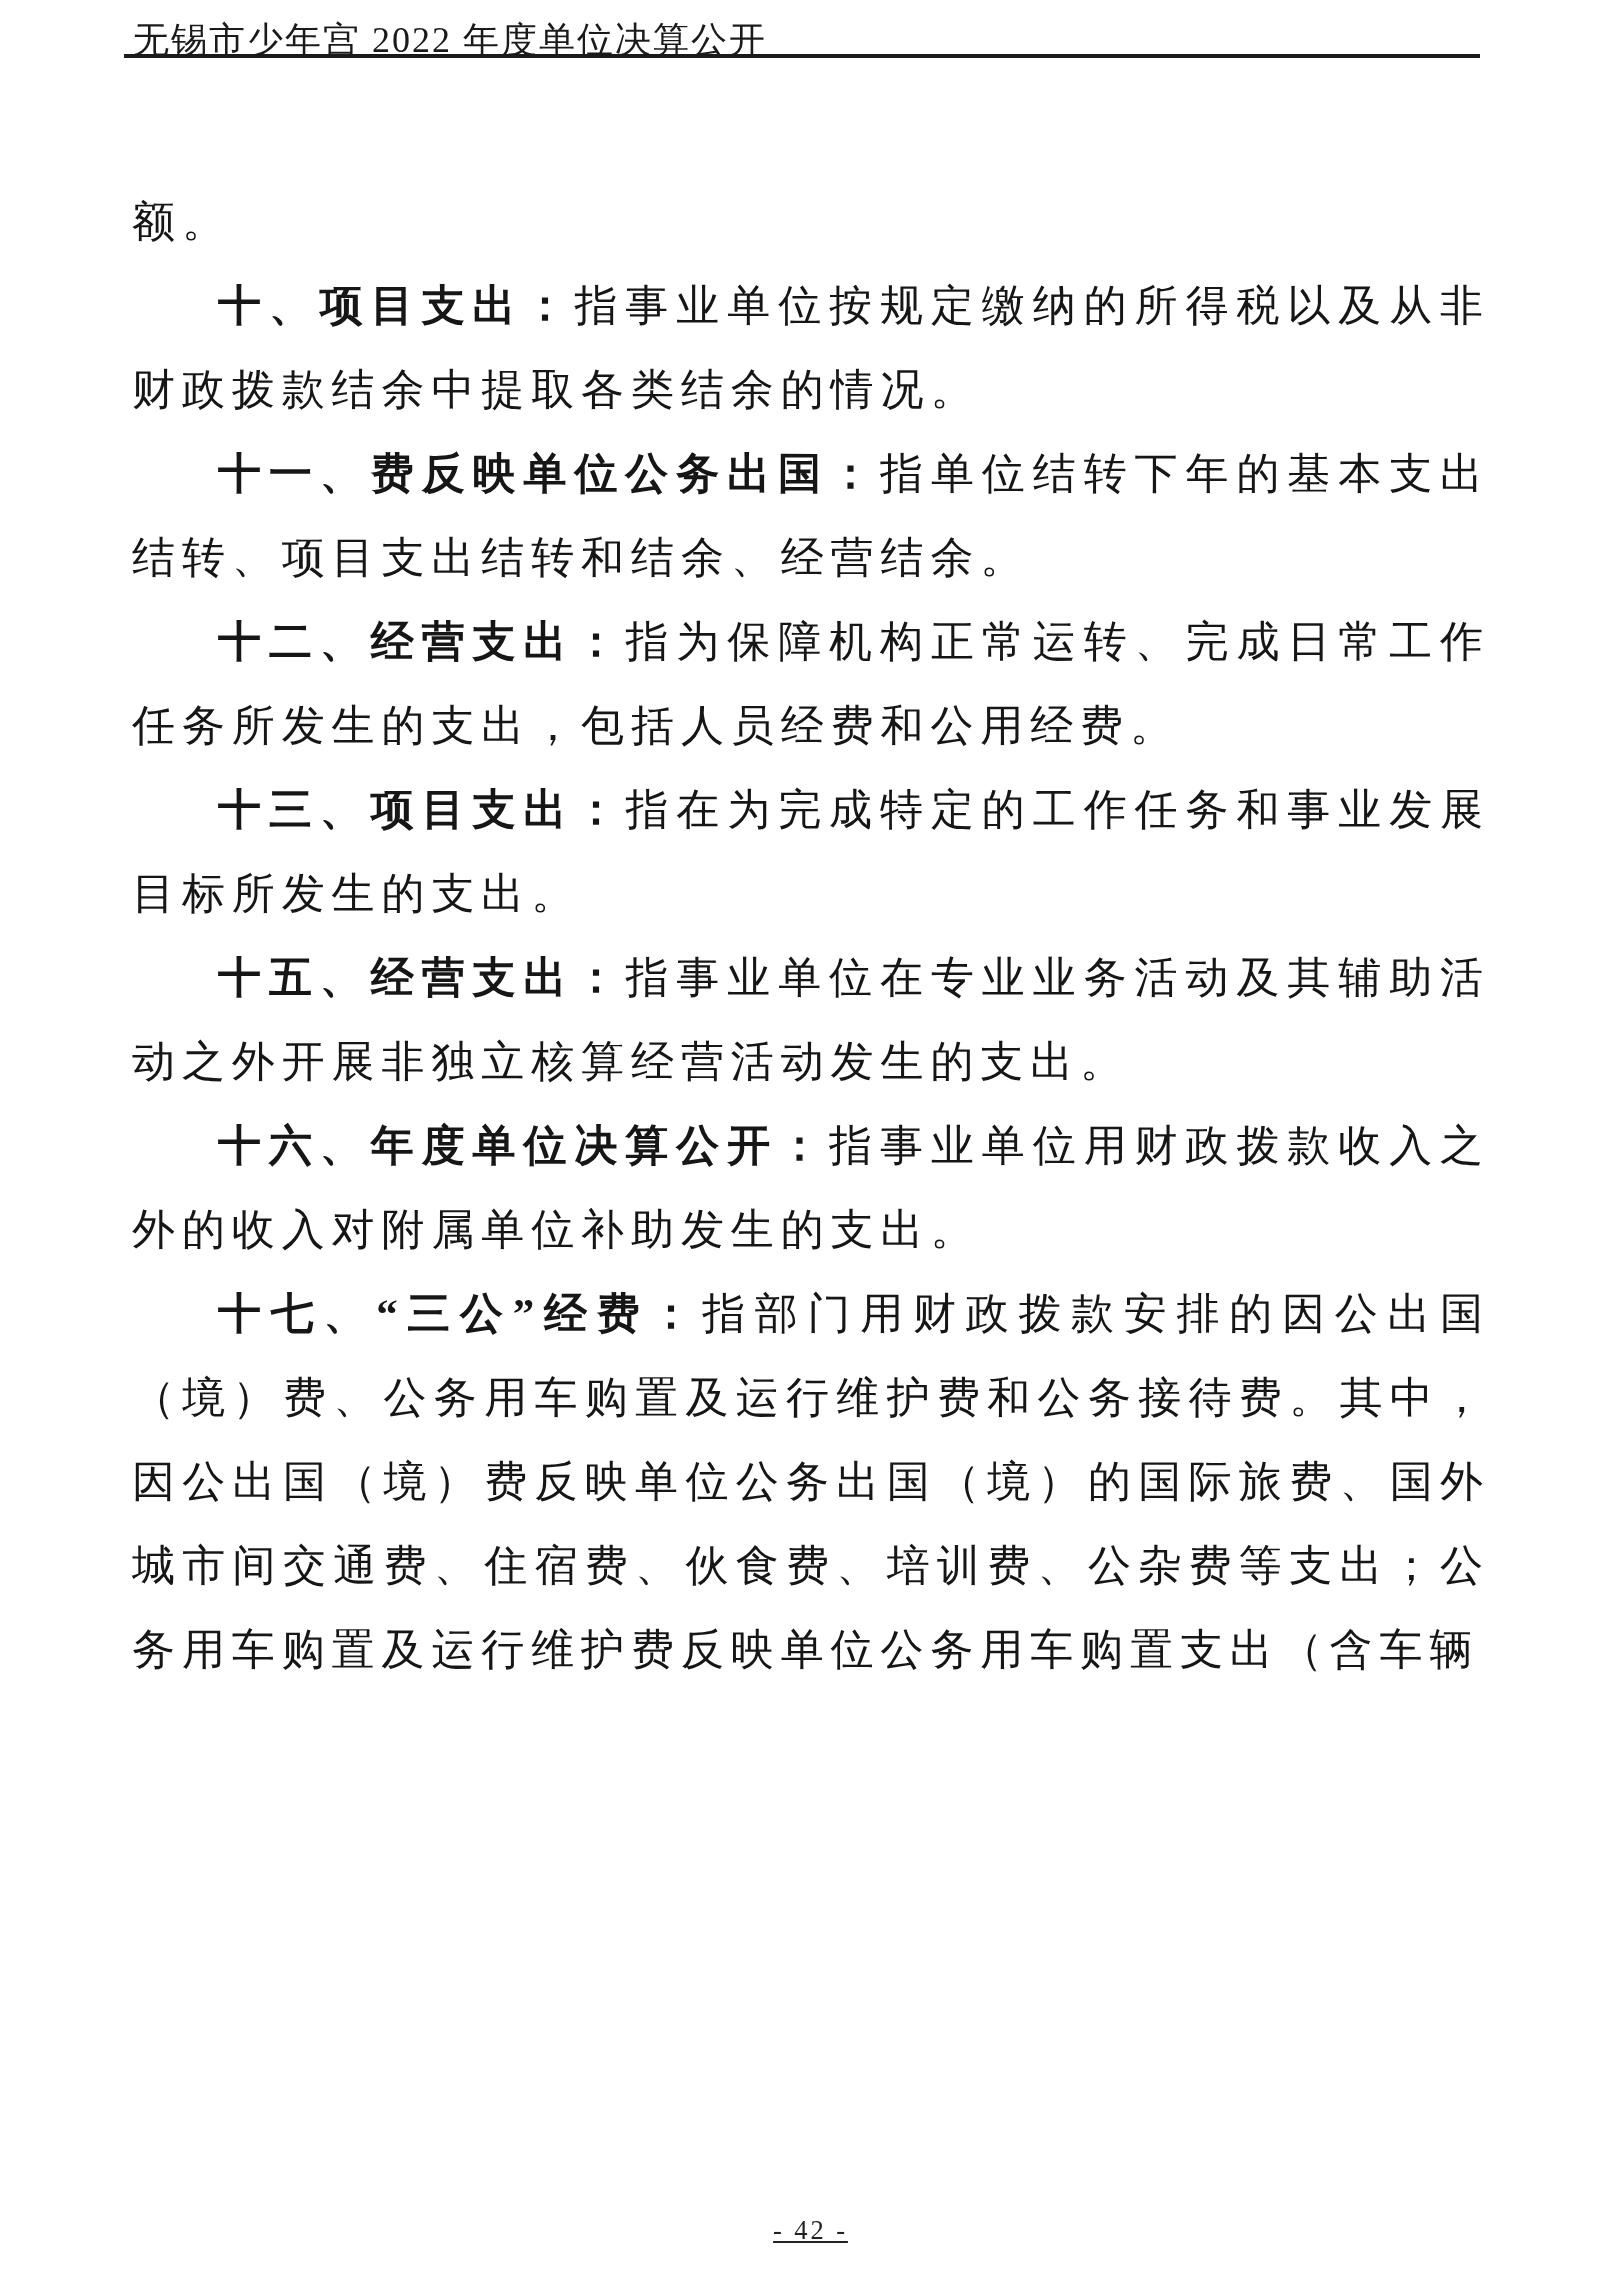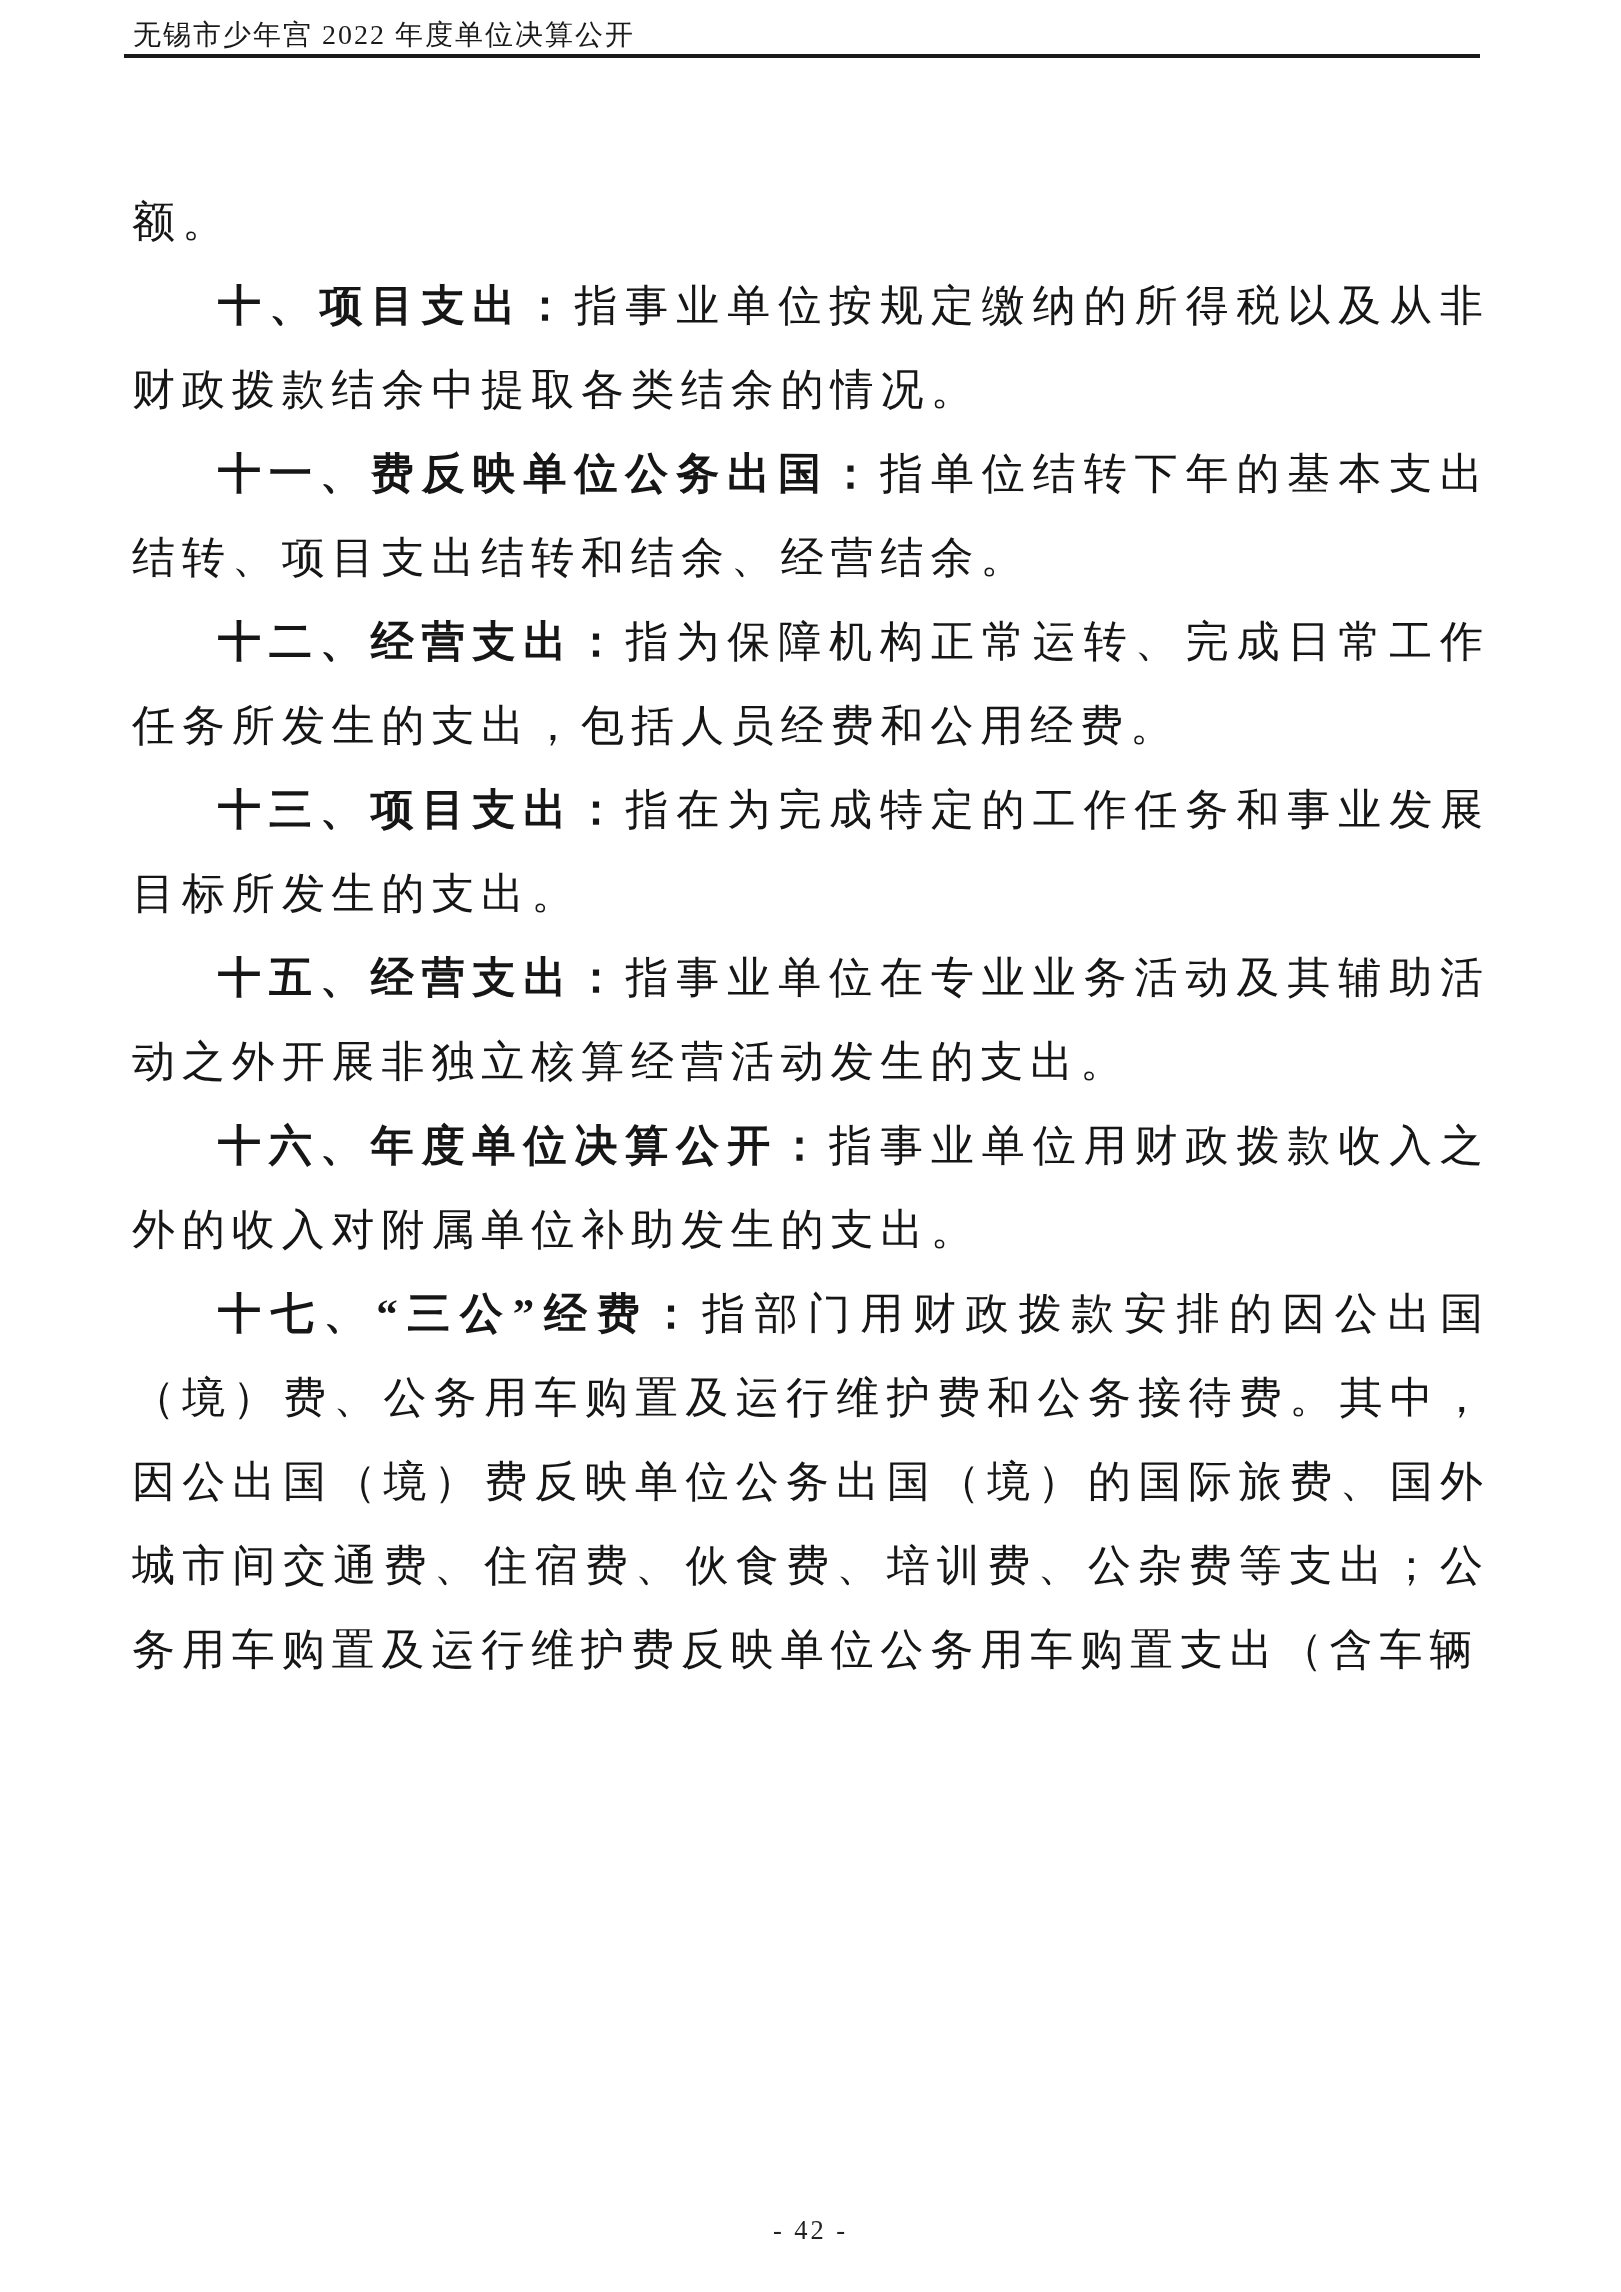--- a/index.html
+++ b/index.html
@@ -14,21 +14,21 @@
     background: #ffffff;
     color: #111111;
     font-family: "Liberation Serif", "DejaVu Serif", serif;
     overflow: hidden;
   }
   
   .header-title {
     position: absolute;
     left: 133px;
     top: 15.7px;
-    font-size: 28px;
+    font-size: 36px;
     letter-spacing: 2px;
     white-space: nowrap;
     color: #1a1a1a;
   }
   .header-rule {
     position: absolute;
     left: 124px;
     top: 54px;
     width: 1356px;
     height: 3.9px;
@@ -61,20 +61,21 @@
   
   .footer {
     position: absolute;
     left: 0;
     right: 0;
     top: 2215px;
     text-align: center;
     font-size: 26.5px;
     letter-spacing: 2.9px;
     color: #222222;
+    text-decoration: underline;
   }
 </style>
 </head>
 <body>
 
 <div class="page">
 
   <div class="header-title">无锡市少年宫 2022 年度单位决算公开</div>
   <div class="header-rule"></div>
 

